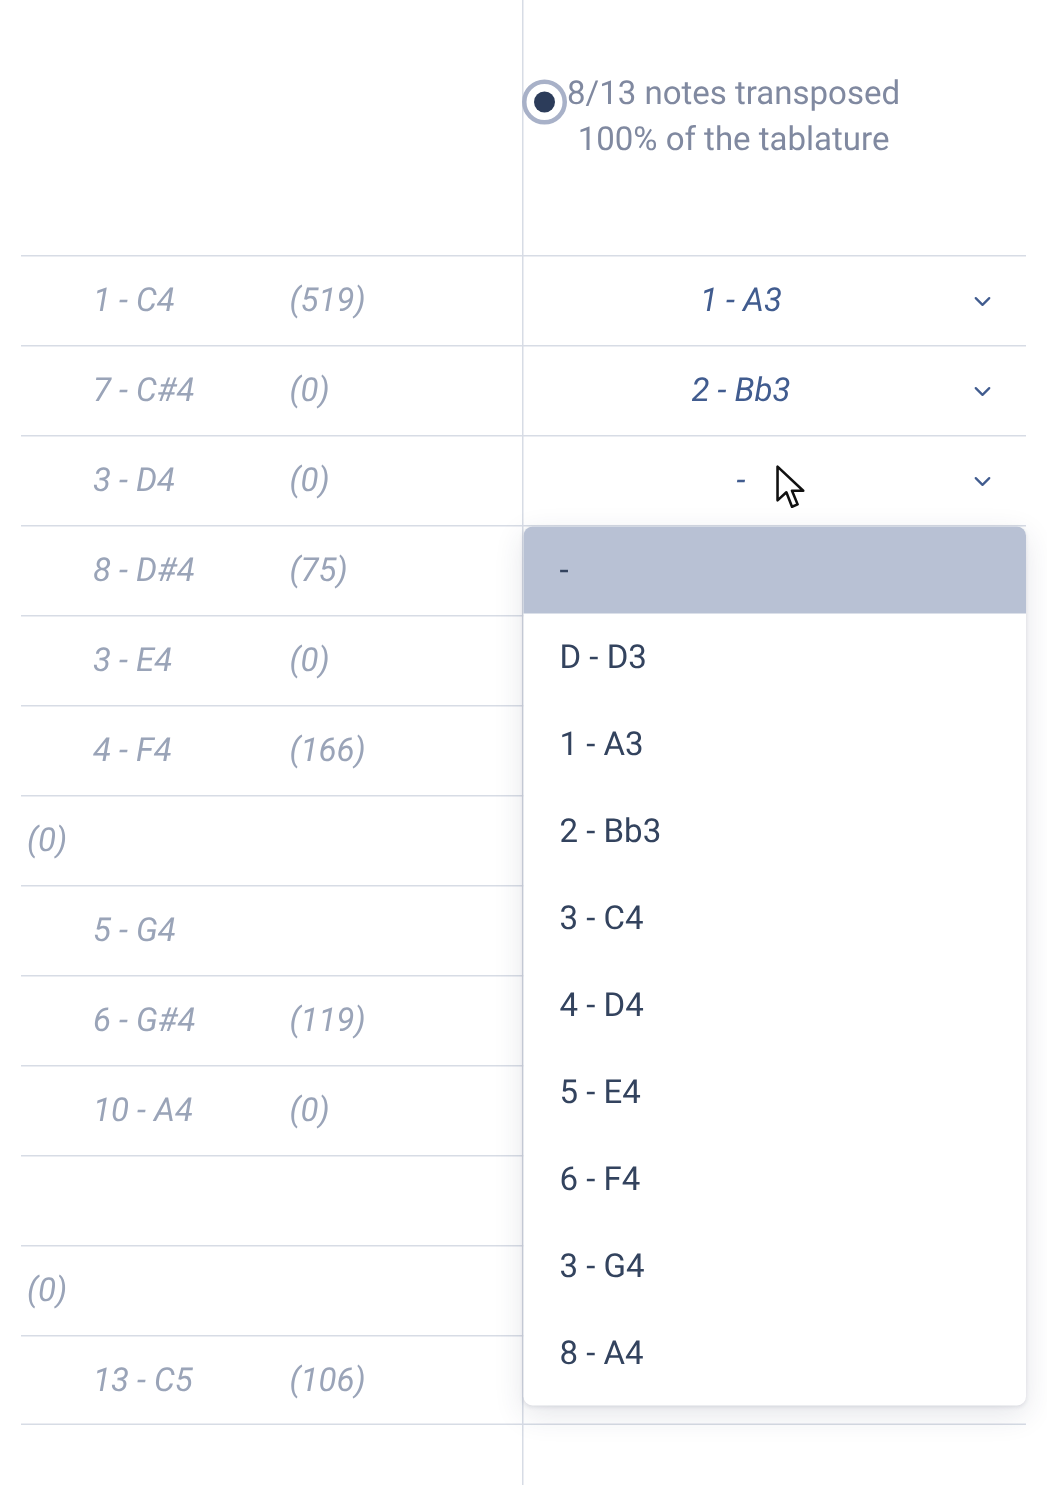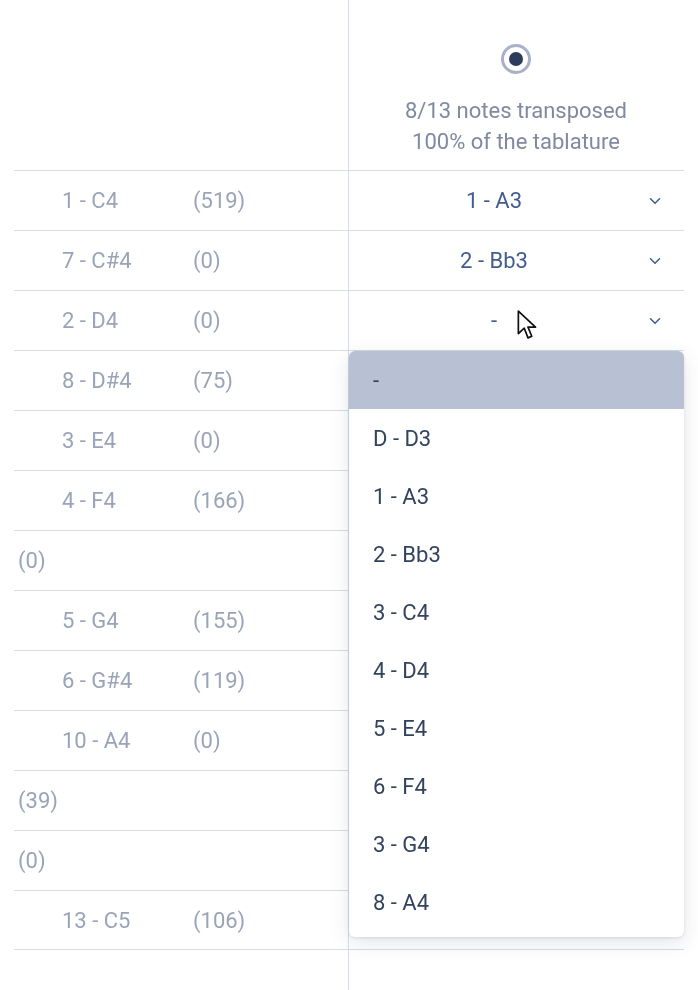--- a/index.html
+++ b/index.html
@@ -43,23 +43,21 @@
     height:170px;
     border:none;
     display:flex;
   }
   .header .leftpad{
     width:334px;
   }
   .header .rightcol{
     flex:1;
     display:flex;
-    flex-direction:column;
     align-items:center;
-    justify-content:flex-end;
     padding-bottom:12px;
     color:var(--text-muted2);
   }
   .radio{
     width:24px;height:24px;
     border:3px solid var(--radio-ring);
     border-radius:50%;
     display:flex;align-items:center;justify-content:center;
     margin-bottom:22px;
   }
@@ -73,20 +71,21 @@
     font-size:22px;
   }
 
   .row{
     position:relative;
     height:60px;
     border-top:1px solid var(--border);
     display:flex;
     align-items:center;
     box-sizing:border-box;
+    font-style:italic;
   }
   .row:last-of-type{
     border-bottom:1px solid var(--border);
   }
   .cell-note{
     width:175px;
     padding-left:48px;
     color:var(--text-muted);
     box-sizing:border-box;
   }
@@ -192,21 +191,21 @@
     <div class="cell-select">
       <span>2 - Bb3</span>
       <span class="chevron">
           <svg viewBox="0 0 24 24">
             <path d="M6 9l6 6 6-6"></path>
           </svg>
         </span>
     </div>
   </div>
   <div class="row">
-    <div class="cell-note">2 - D4</div>
+    <div class="cell-note">3 - D4</div>
     <div class="cell-count">(0)</div>
     <div class="cell-select">
       <span>-</span>
       <span class="chevron">
           <svg viewBox="0 0 24 24">
             <path d="M6 9l6 6 6-6"></path>
           </svg>
         </span>
     </div>
   </div>
@@ -252,21 +251,20 @@
       <span></span>
       <span class="chevron">
           <svg viewBox="0 0 24 24">
             <path d="M6 9l6 6 6-6"></path>
           </svg>
         </span>
     </div>
   </div>
   <div class="row">
     <div class="cell-note">5 - G4</div>
-    <div class="cell-count">(155)</div>
     <div class="cell-select">
       <span></span>
       <span class="chevron">
           <svg viewBox="0 0 24 24">
             <path d="M6 9l6 6 6-6"></path>
           </svg>
         </span>
     </div>
   </div>
   <div class="row">
@@ -287,21 +285,20 @@
     <div class="cell-select">
       <span></span>
       <span class="chevron">
           <svg viewBox="0 0 24 24">
             <path d="M6 9l6 6 6-6"></path>
           </svg>
         </span>
     </div>
   </div>
   <div class="row">
-    <div class="cell-count">(39)</div>
     <div class="cell-select">
       <span></span>
       <span class="chevron">
           <svg viewBox="0 0 24 24">
             <path d="M6 9l6 6 6-6"></path>
           </svg>
         </span>
     </div>
   </div>
   <div class="row">

